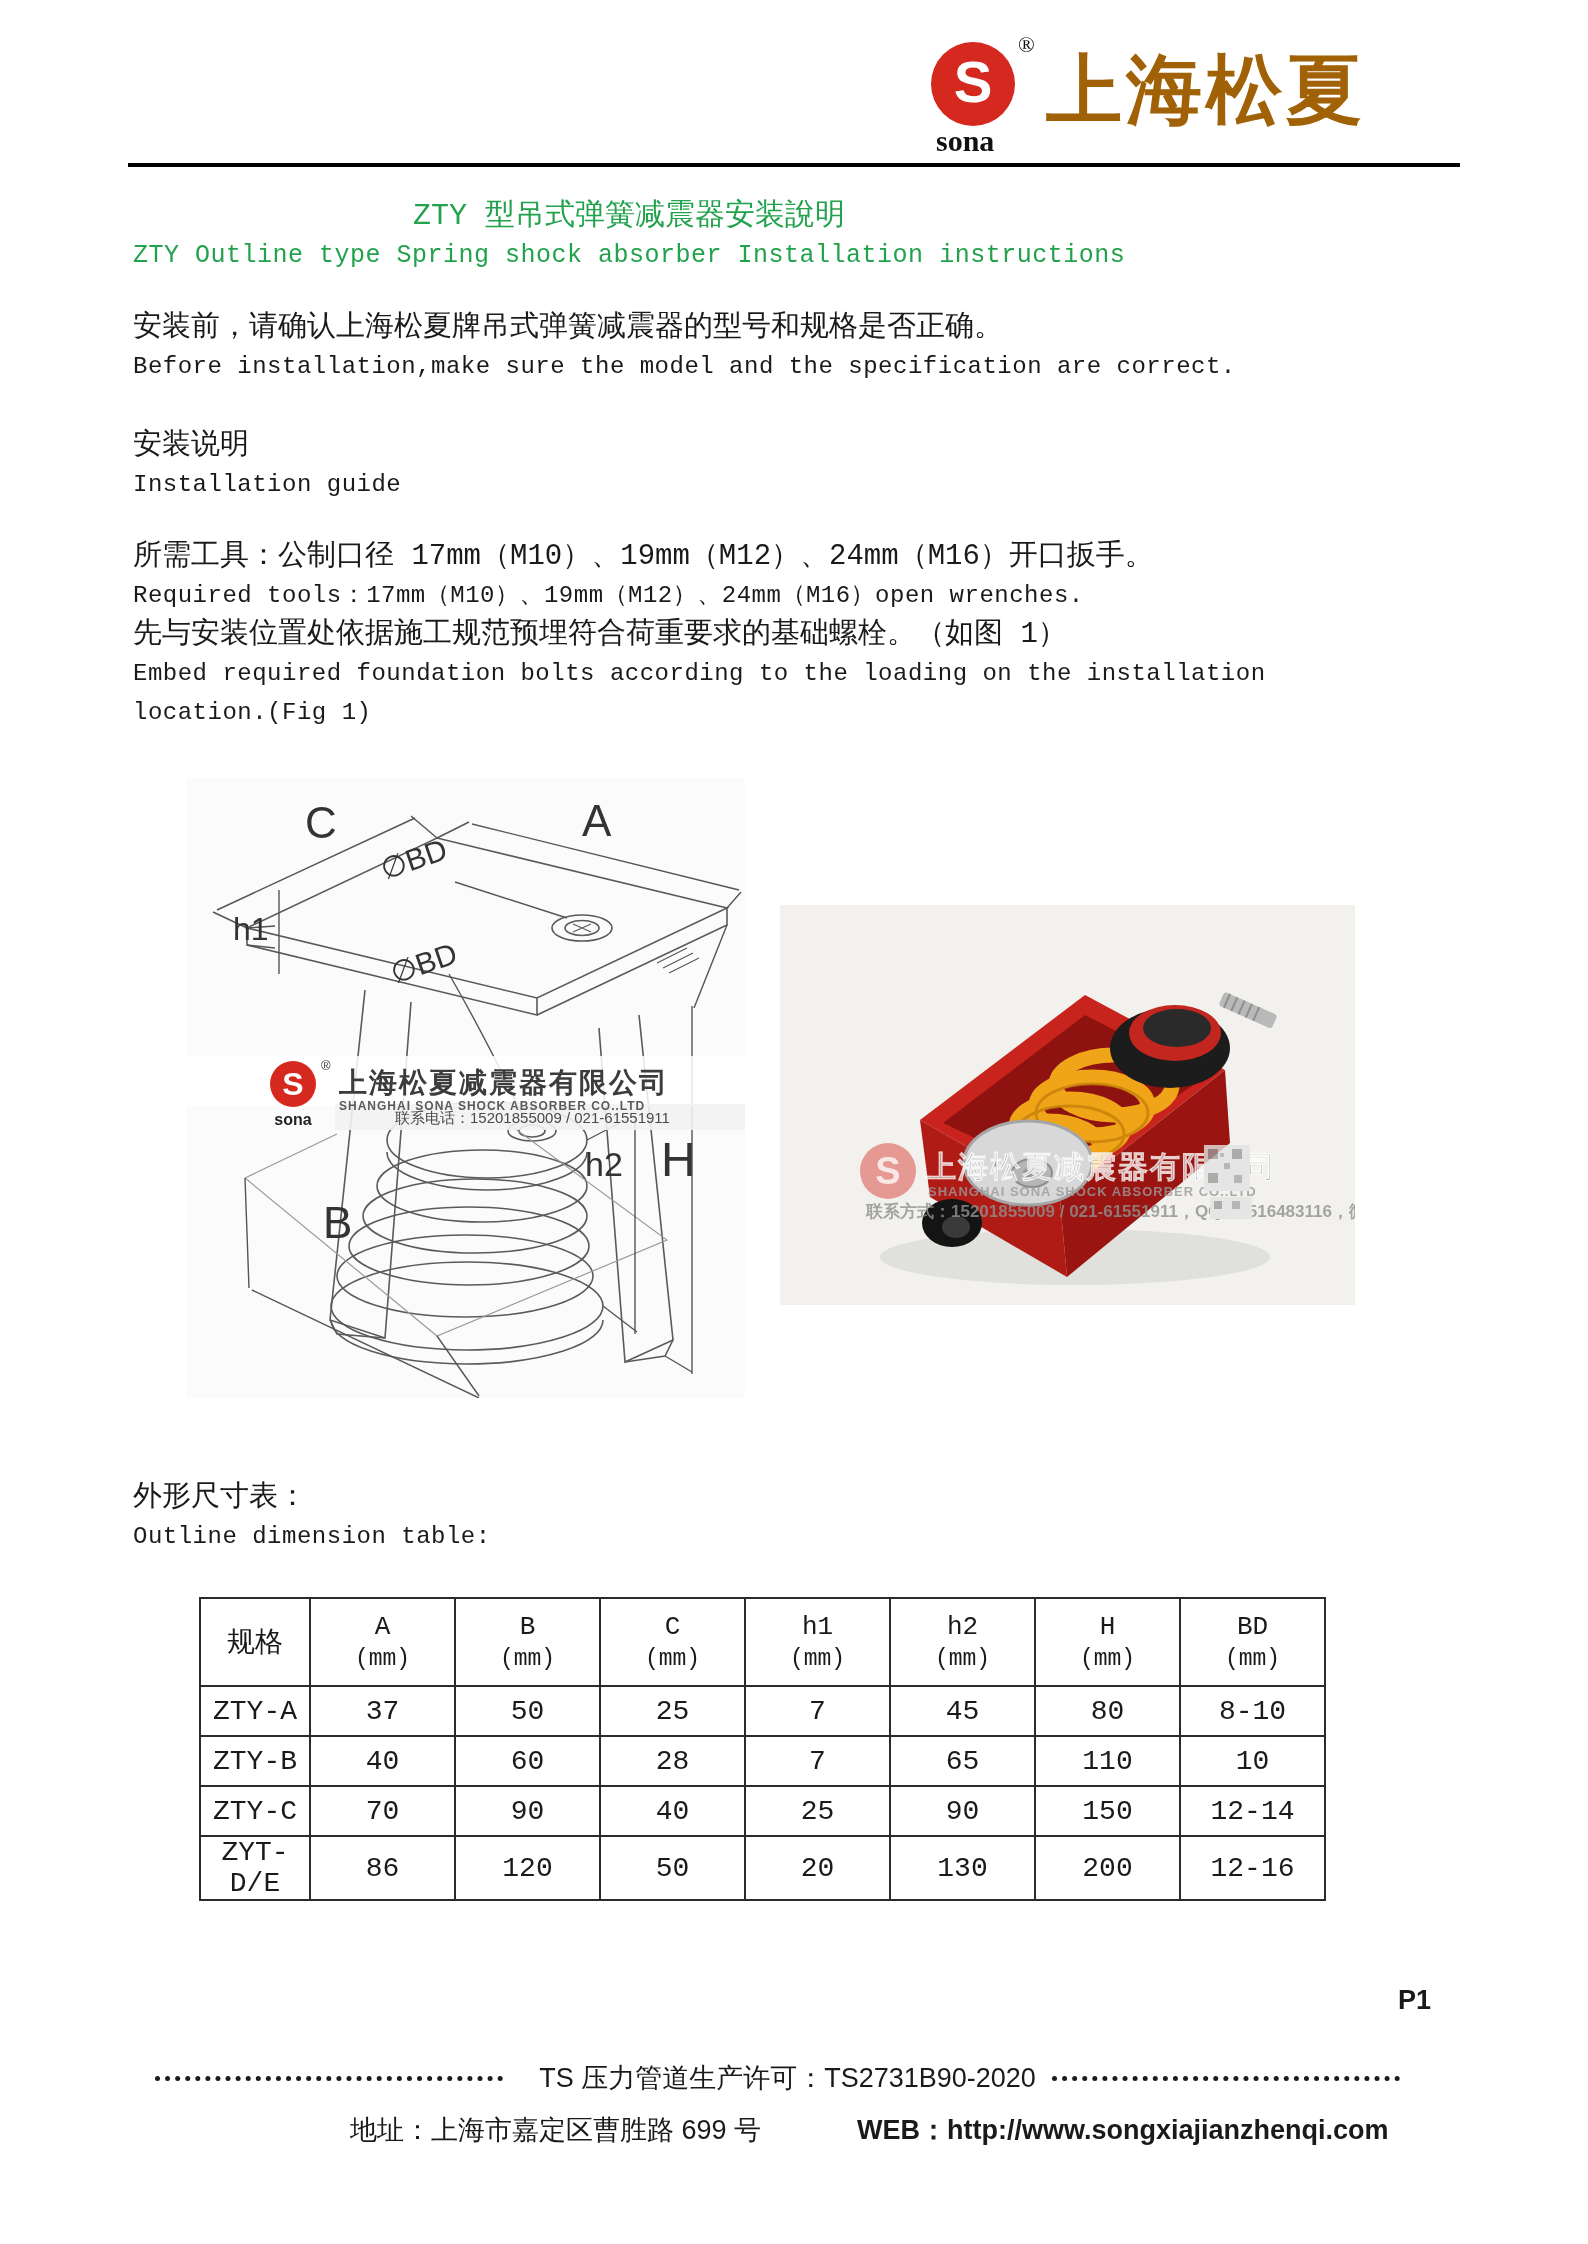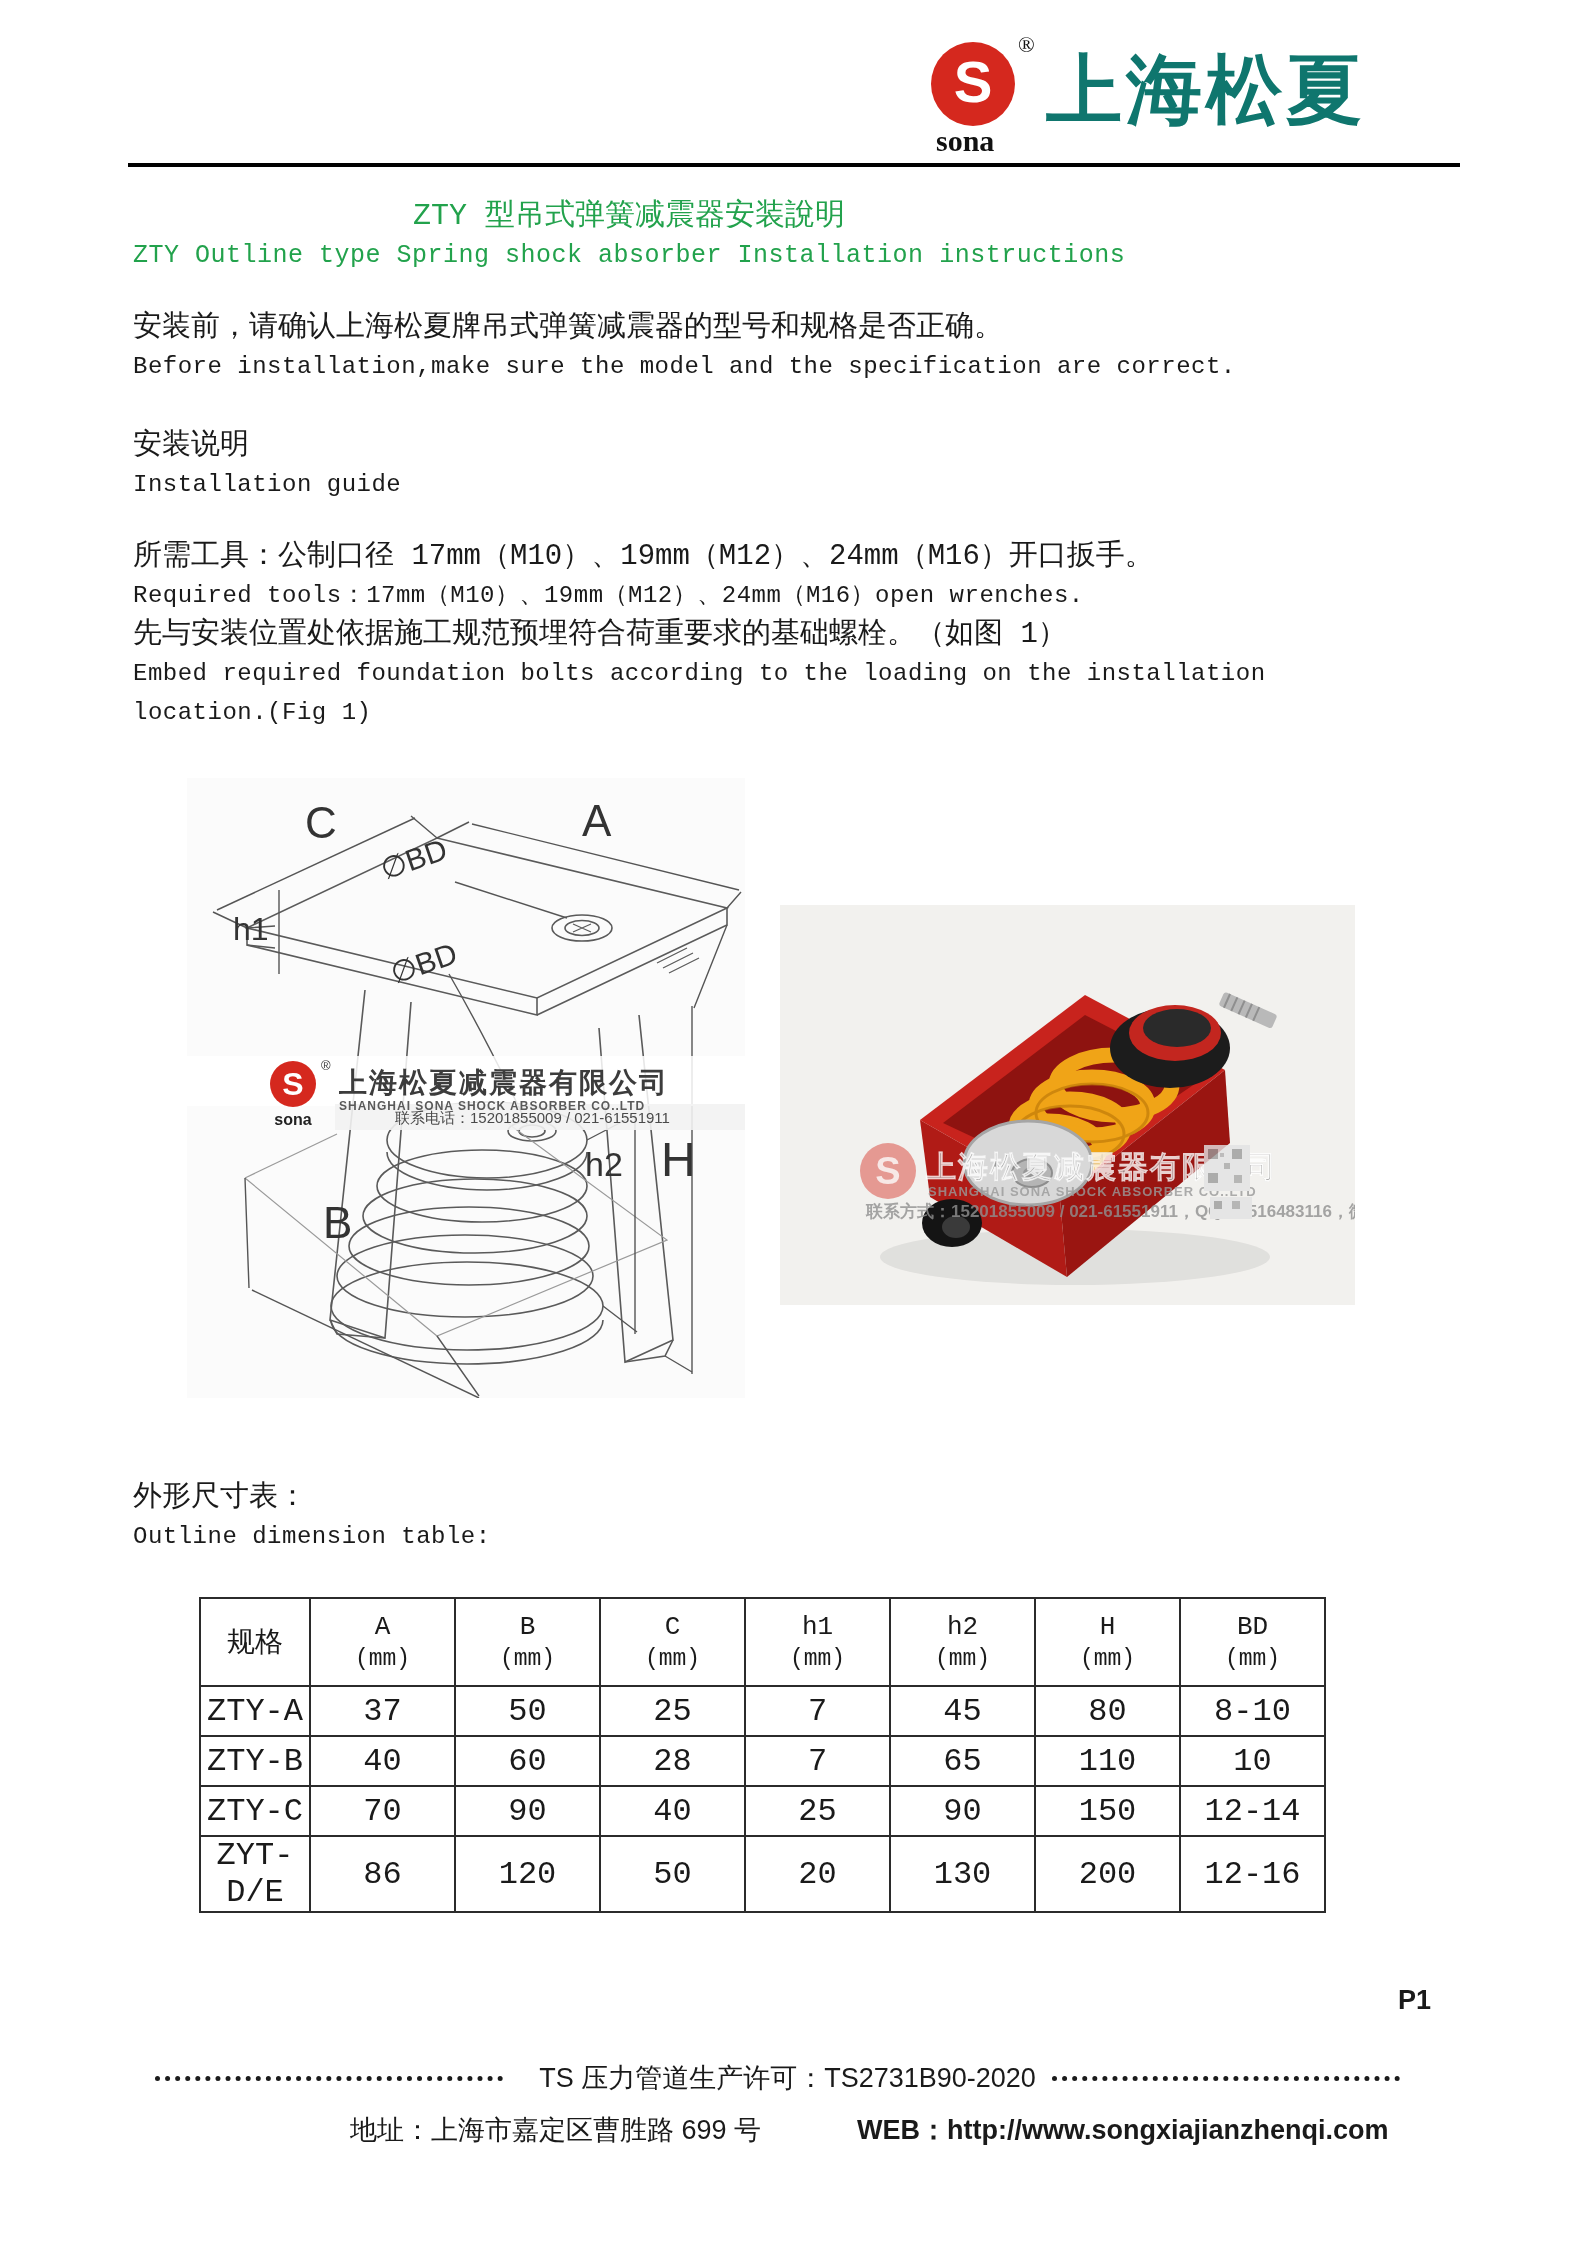--- a/index.html
+++ b/index.html
@@ -1,41 +1,41 @@
 <!DOCTYPE html>
 <html><head>
 <meta charset="utf-8">
 <style>
   html,body{margin:0;padding:0;background:#888;}
   .page{position:relative;width:1588px;height:2244px;background:#ffffff;margin:0 auto;overflow:hidden;
         font-family:"Liberation Mono","DejaVu Sans Mono",monospace;color:#1a1a1a;}
   .abs{position:absolute;}
 
   
-  .brand-cn{font-family:"Liberation Sans","DejaVu Sans",sans-serif;font-weight:700;font-size:76px;letter-spacing:4px;color:#0f766e;}
+  .brand-cn{font-family:"Liberation Sans","DejaVu Sans",sans-serif;font-weight:700;font-size:76px;letter-spacing:4px;color:#a16207;}
   .sona-word{font-family:"Liberation Serif","DejaVu Serif",serif;font-weight:700;font-size:30px;color:#111;}
   .reg{font-family:"Liberation Serif",serif;font-size:22px;color:#111;}
   .hrule{background:#000;height:4px;}
 
   
   .zh{font-size:29px;line-height:39px;white-space:pre;}
   .en{font-size:24px;line-height:39px;letter-spacing:.5px;white-space:pre;}
   .green{color:#22a24c;}
   .tblock div{white-space:pre;}
 
   
   .fig-draw{background:#fbfbfb;}
   .fig-photo{background:#f2f1ee;}
 
   
   table.dim{border-collapse:collapse;table-layout:fixed;width:1125px;}
   table.dim th,table.dim td{border:2px solid #2b2b2b;text-align:center;vertical-align:middle;padding:0;
       font-family:"Liberation Mono","DejaVu Sans Mono",monospace;font-weight:400;}
   table.dim th{height:86px;font-size:26px;}
-  table.dim td{height:48px;font-size:32px;}
+  table.dim td{height:48px;font-size:28px;}
   .th-label{font-size:26px;line-height:34px;}
   .th-unit{font-size:23px;line-height:30px;}
   .th-spec{font-size:28px;}
 
   
   .pnum{font-family:"Liberation Sans","DejaVu Sans",sans-serif;font-weight:600;font-size:27px;}
   .footrow{display:flex;align-items:center;gap:16px;}
   .dotseg{flex:1;border-top:5px dotted #1b1b1b;height:0;}
   .license{font-family:"Liberation Sans","DejaVu Sans",sans-serif;font-size:27px;font-weight:500;white-space:pre;margin-left:20px;}
   .addr{font-family:"Liberation Sans","DejaVu Sans",sans-serif;font-size:27px;font-weight:500;white-space:pre;}

